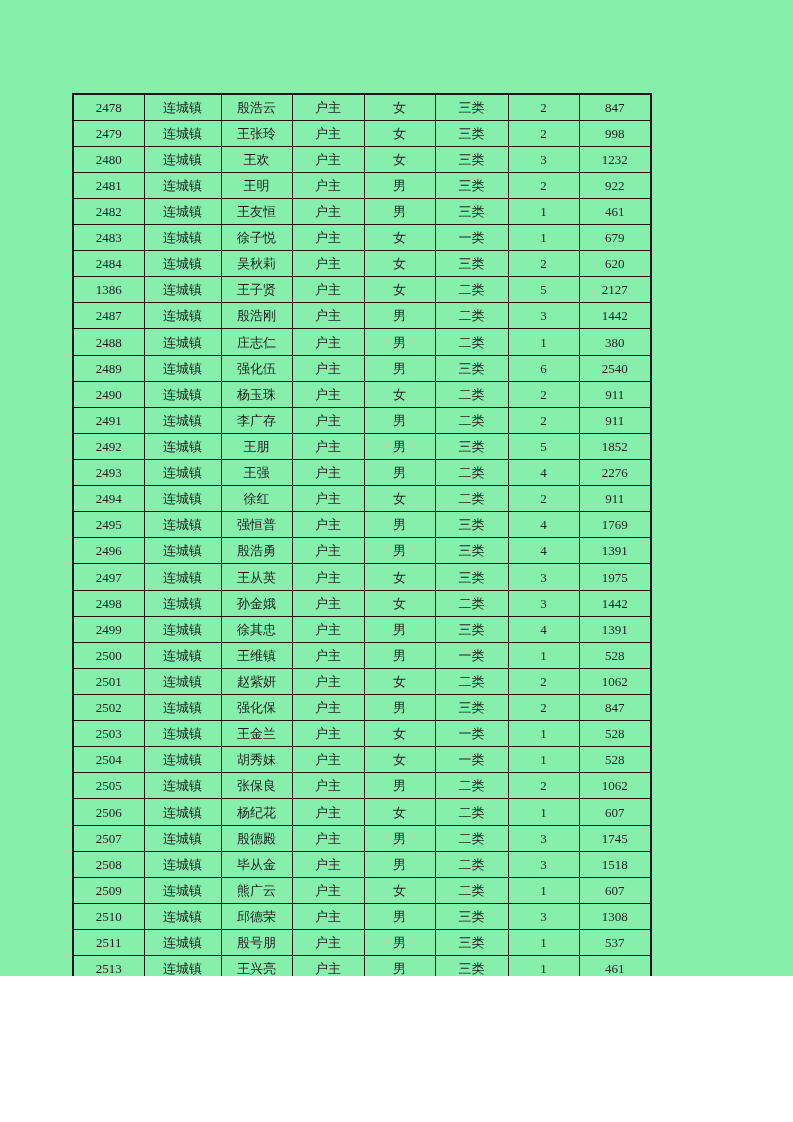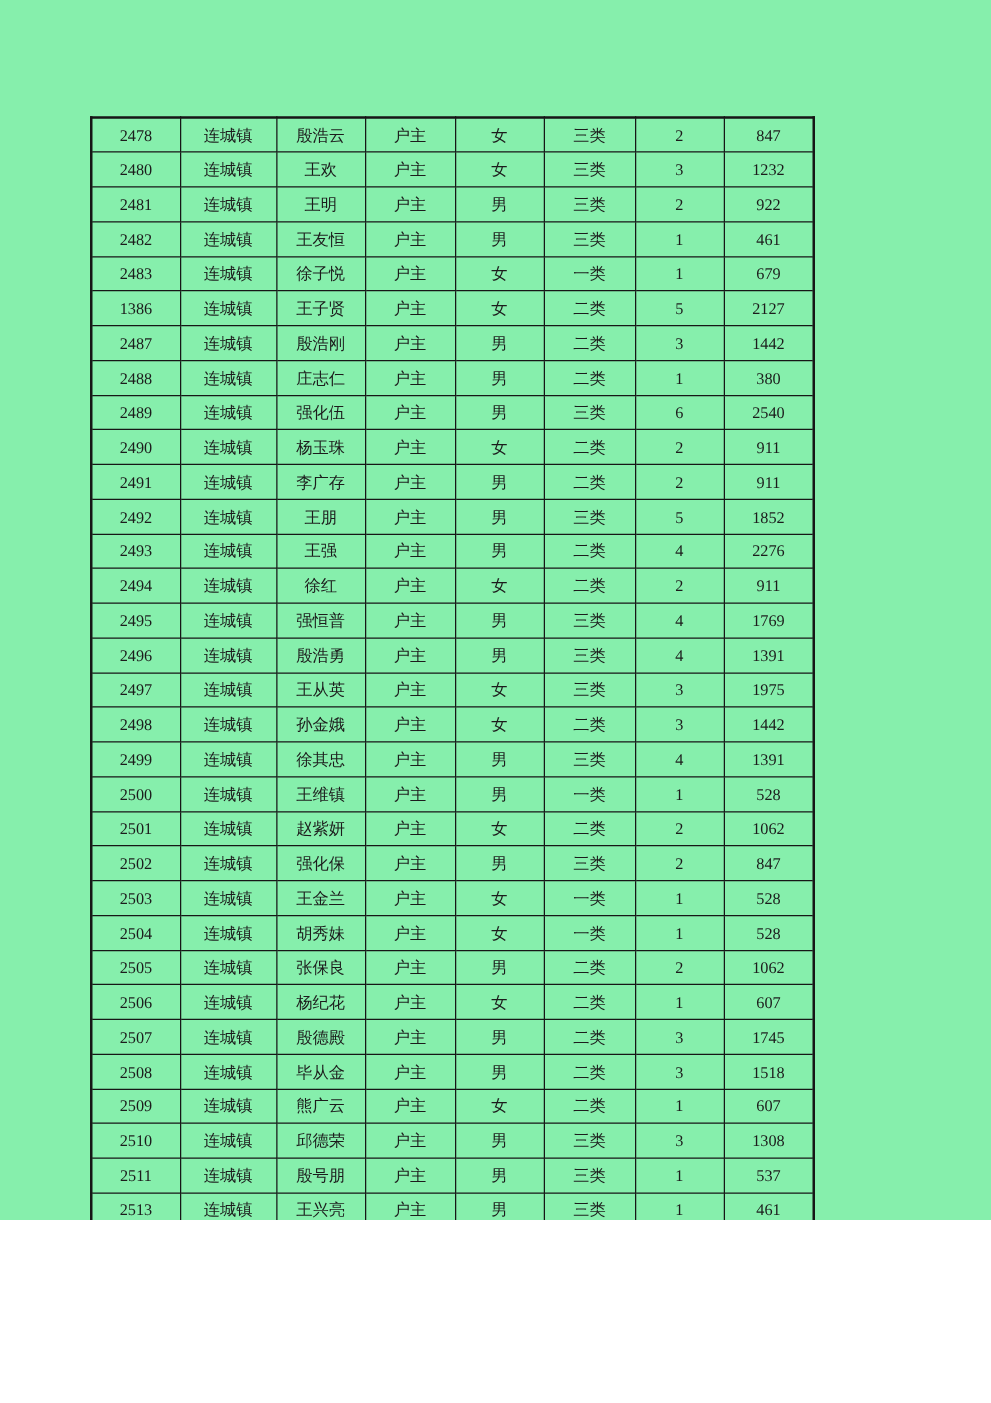--- a/index.html
+++ b/index.html
@@ -59,20 +59,30 @@
           <td>2478</td>
           <td>连城镇</td>
           <td>殷浩云</td>
           <td>户主</td>
           <td>女</td>
           <td>三类</td>
           <td>2</td>
           <td>847</td>
         </tr>
         <tr>
+          <td>2479</td>
+          <td>连城镇</td>
+          <td>王张玲</td>
+          <td>户主</td>
+          <td>女</td>
+          <td>三类</td>
+          <td>2</td>
+          <td>998</td>
+        </tr>
+        <tr>
           <td>2480</td>
           <td>连城镇</td>
           <td>王欢</td>
           <td>户主</td>
           <td>女</td>
           <td>三类</td>
           <td>3</td>
           <td>1232</td>
         </tr>
         <tr>
@@ -97,20 +107,30 @@
         </tr>
         <tr>
           <td>2483</td>
           <td>连城镇</td>
           <td>徐子悦</td>
           <td>户主</td>
           <td>女</td>
           <td>一类</td>
           <td>1</td>
           <td>679</td>
+        </tr>
+        <tr>
+          <td>2484</td>
+          <td>连城镇</td>
+          <td>吴秋莉</td>
+          <td>户主</td>
+          <td>女</td>
+          <td>三类</td>
+          <td>2</td>
+          <td>620</td>
         </tr>
         <tr>
           <td>1386</td>
           <td>连城镇</td>
           <td>王子贤</td>
           <td>户主</td>
           <td>女</td>
           <td>二类</td>
           <td>5</td>
           <td>2127</td>

